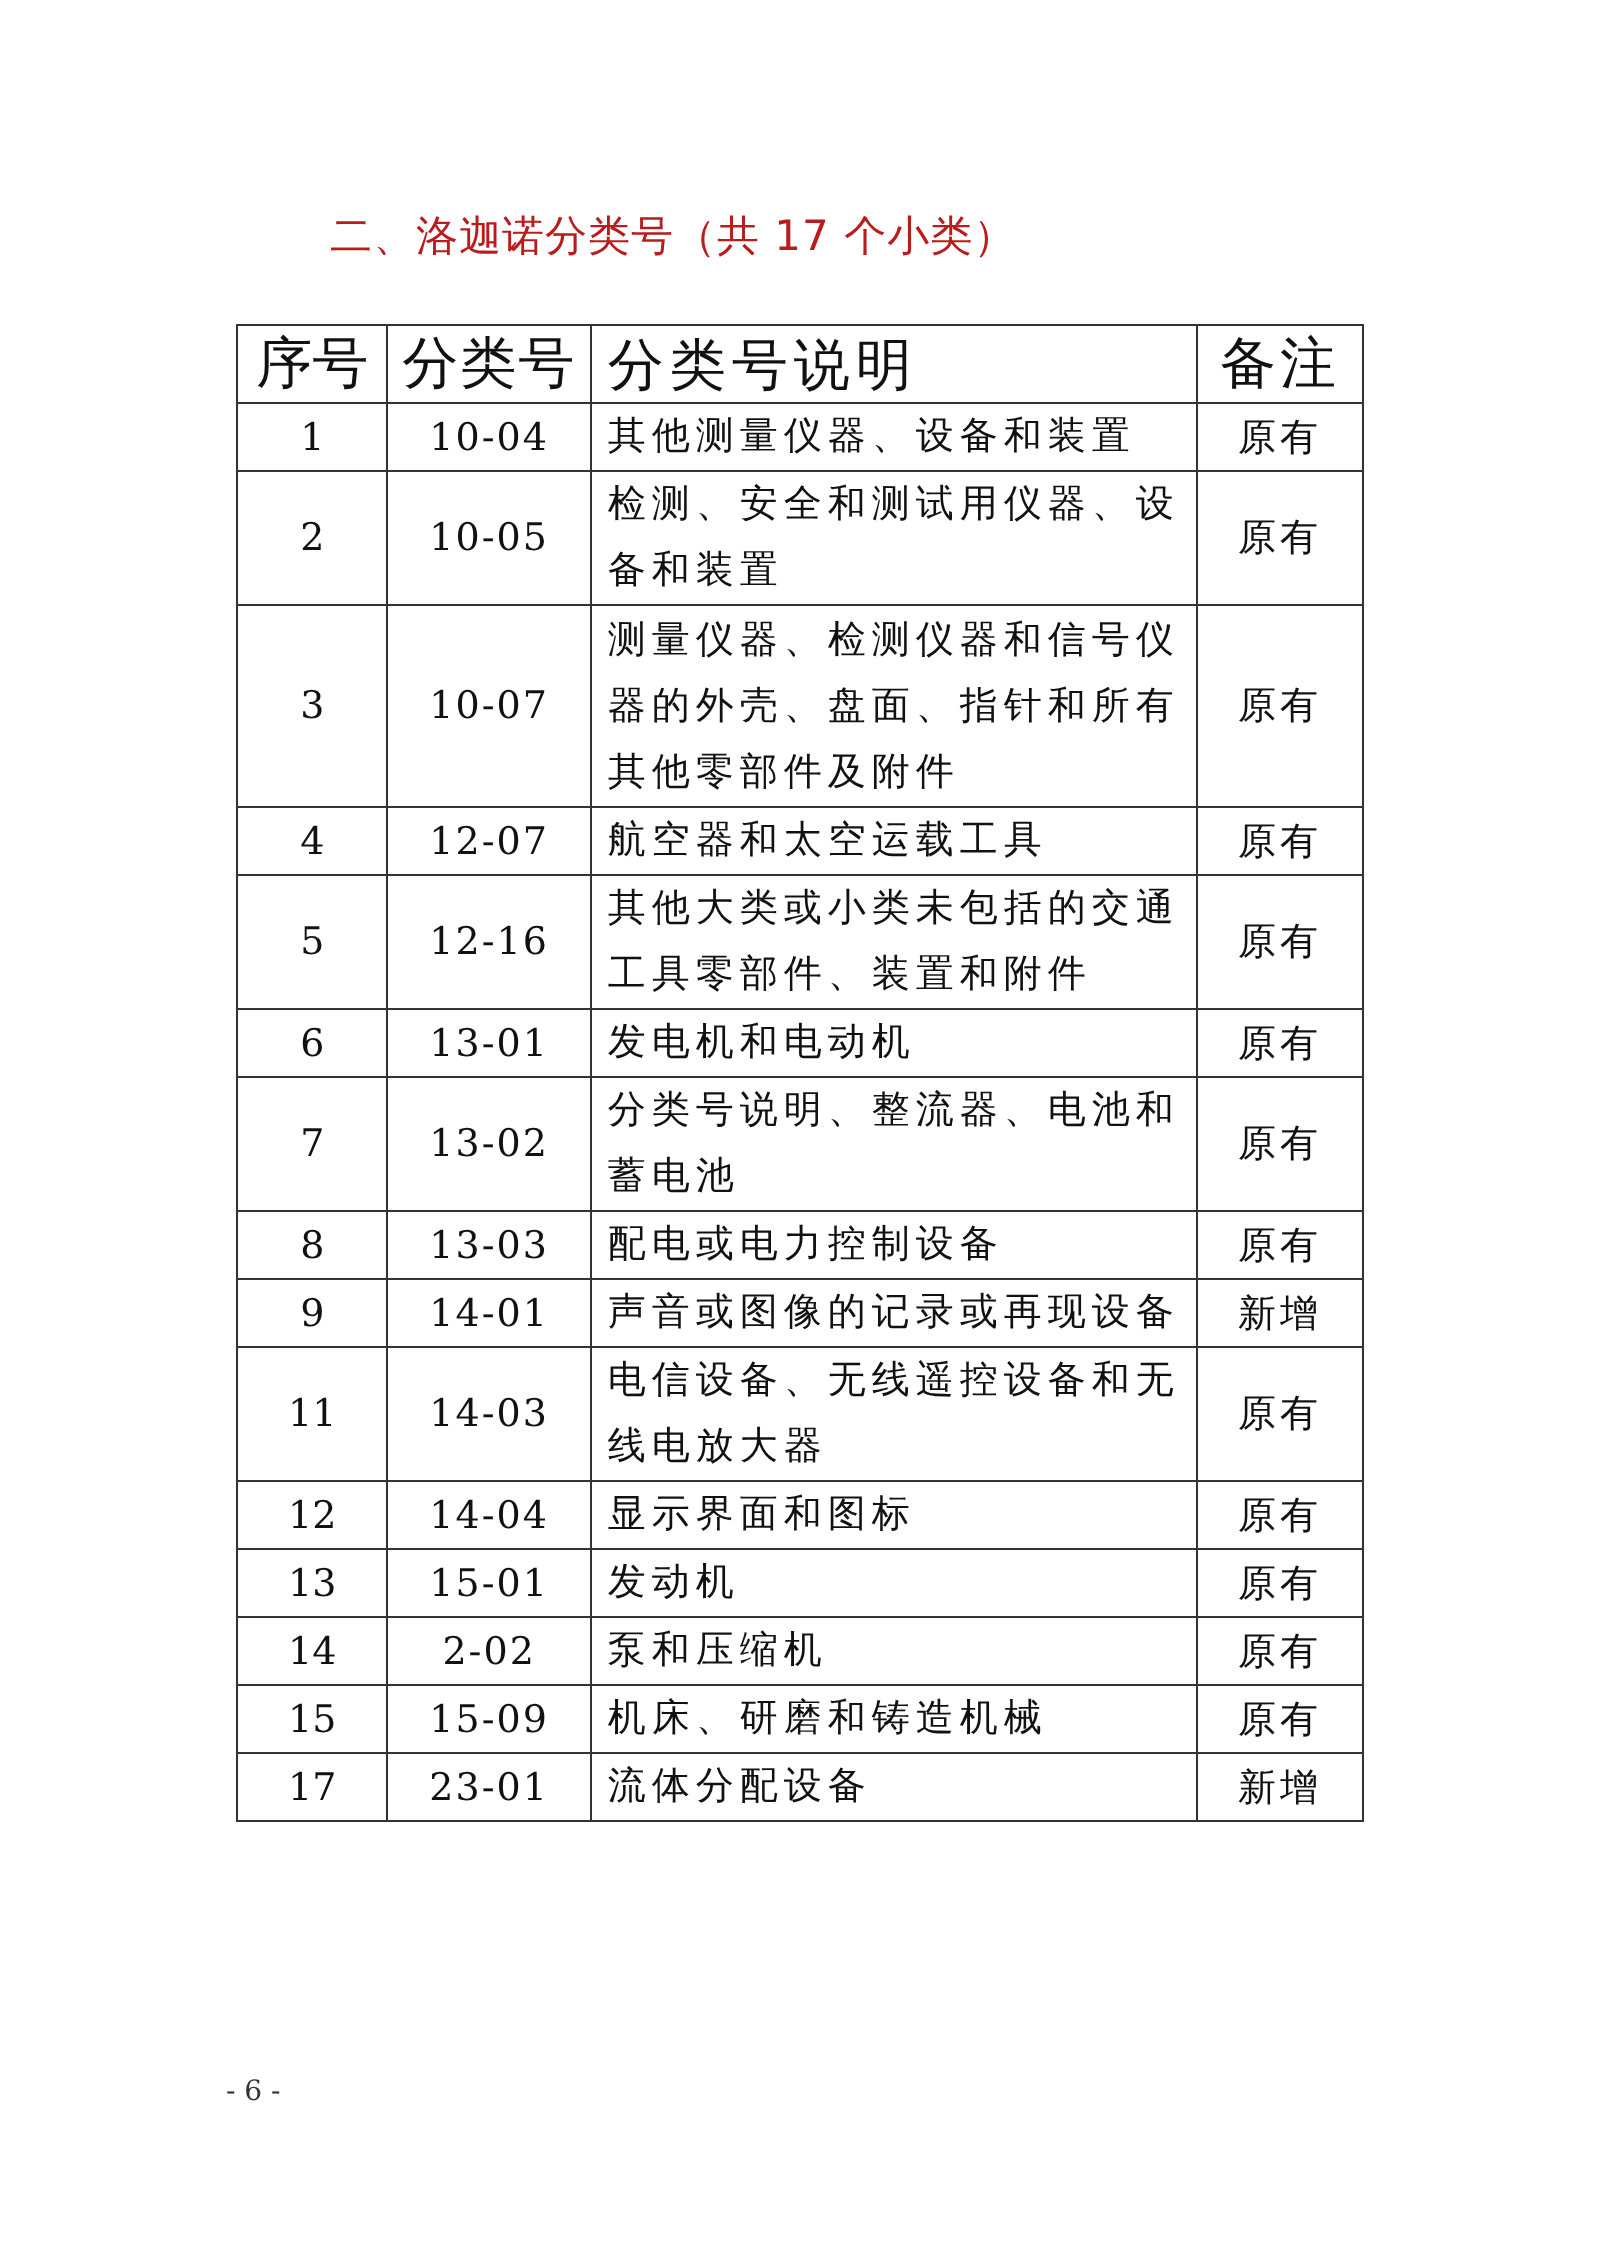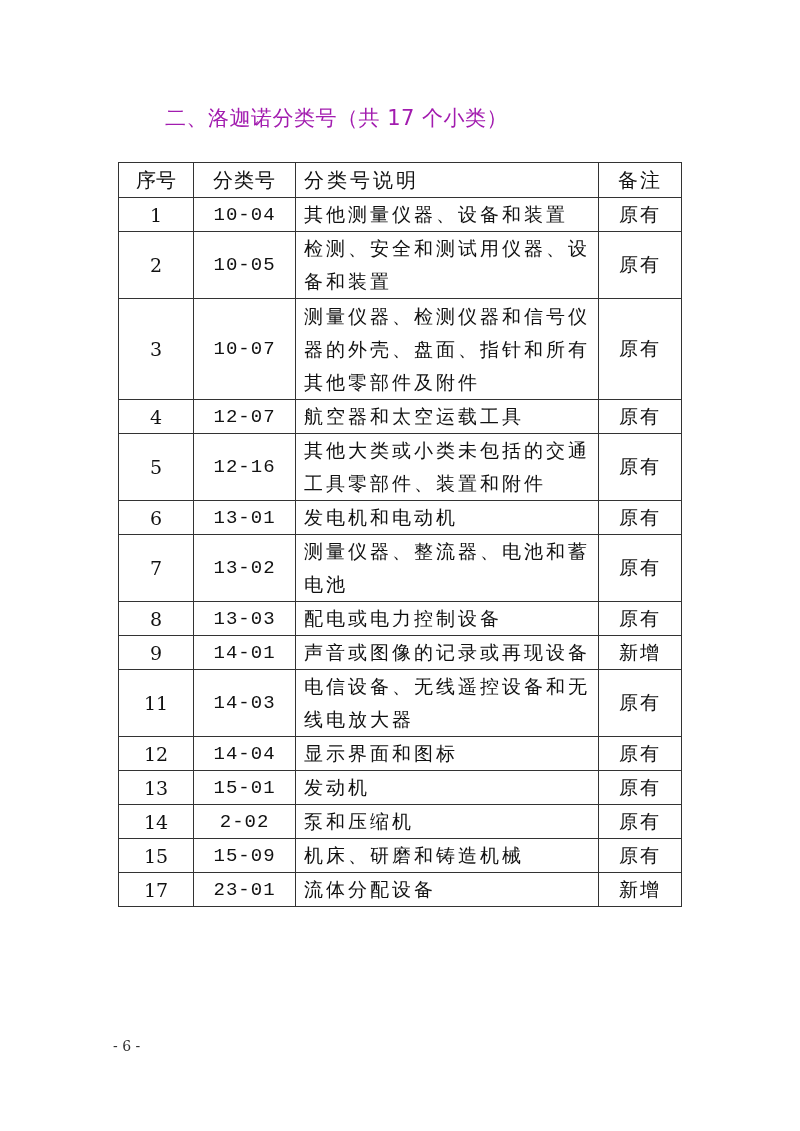--- a/index.html
+++ b/index.html
@@ -1,25 +1,25 @@
 <!DOCTYPE html>
 <html><head>
 <meta charset="utf-8">
 <style>
   html, body { margin: 0; padding: 0; background: #ffffff; }
   body { width: 800px; height: 1131px; position: relative; overflow: hidden;
          font-family: "DejaVu Serif", "Liberation Serif", serif; color: #111; }
   .title { position: absolute; left: 165px; top: 104px; font-size: 21px;
-           font-family: "DejaVu Sans", "Liberation Sans", sans-serif; letter-spacing: 0.5px; color: #a21caf; }
+           font-family: "DejaVu Sans", "Liberation Sans", sans-serif; letter-spacing: 0.5px; color: #b91c1c; }
   table.cls { position: absolute; left: 118px; top: 162px; width: 564px;
               border-collapse: collapse; font-size: 19px; }
   table.cls td, table.cls th { border: 1.2px solid #333; padding: 0; font-weight: normal; }
-  table.cls th { height: 34px; font-size: 20px; text-align: center; }
+  table.cls th { height: 34px; font-size: 28px; text-align: center; }
   .c-no { width: 76px; text-align: center; }
-  .c-code { width: 103px; text-align: center; letter-spacing: 1px; font-family: Liberation Mono, monospace; }
+  .c-code { width: 103px; text-align: center; letter-spacing: 1px; }
   .c-desc { width: 297px; text-align: left; padding-left: 8px !important; padding-right: 6px !important;
             line-height: 33px; letter-spacing: 3px; }
   .c-note { width: 84px; text-align: center; letter-spacing: 2px; }
   tr.r1 td { height: 32px; }
   tr.r2 td { height: 66px; }
   tr.r3 td { height: 100px; }
   .footer { position: absolute; left: 113px; top: 1038px; font-size: 14px; color: #333; }
 </style>
 </head>
 <body>
@@ -68,21 +68,21 @@
     </tr>
     <tr class="r1">
       <td class="c-no">6</td>
       <td class="c-code">13-01</td>
       <td class="c-desc">发电机和电动机</td>
       <td class="c-note">原有</td>
     </tr>
     <tr class="r2">
       <td class="c-no">7</td>
       <td class="c-code">13-02</td>
-      <td class="c-desc">测量仪器、整流器、电池和蓄电池</td>
+      <td class="c-desc">分类号说明、整流器、电池和蓄电池</td>
       <td class="c-note">原有</td>
     </tr>
     <tr class="r1">
       <td class="c-no">8</td>
       <td class="c-code">13-03</td>
       <td class="c-desc">配电或电力控制设备</td>
       <td class="c-note">原有</td>
     </tr>
     <tr class="r1">
       <td class="c-no">9</td>

